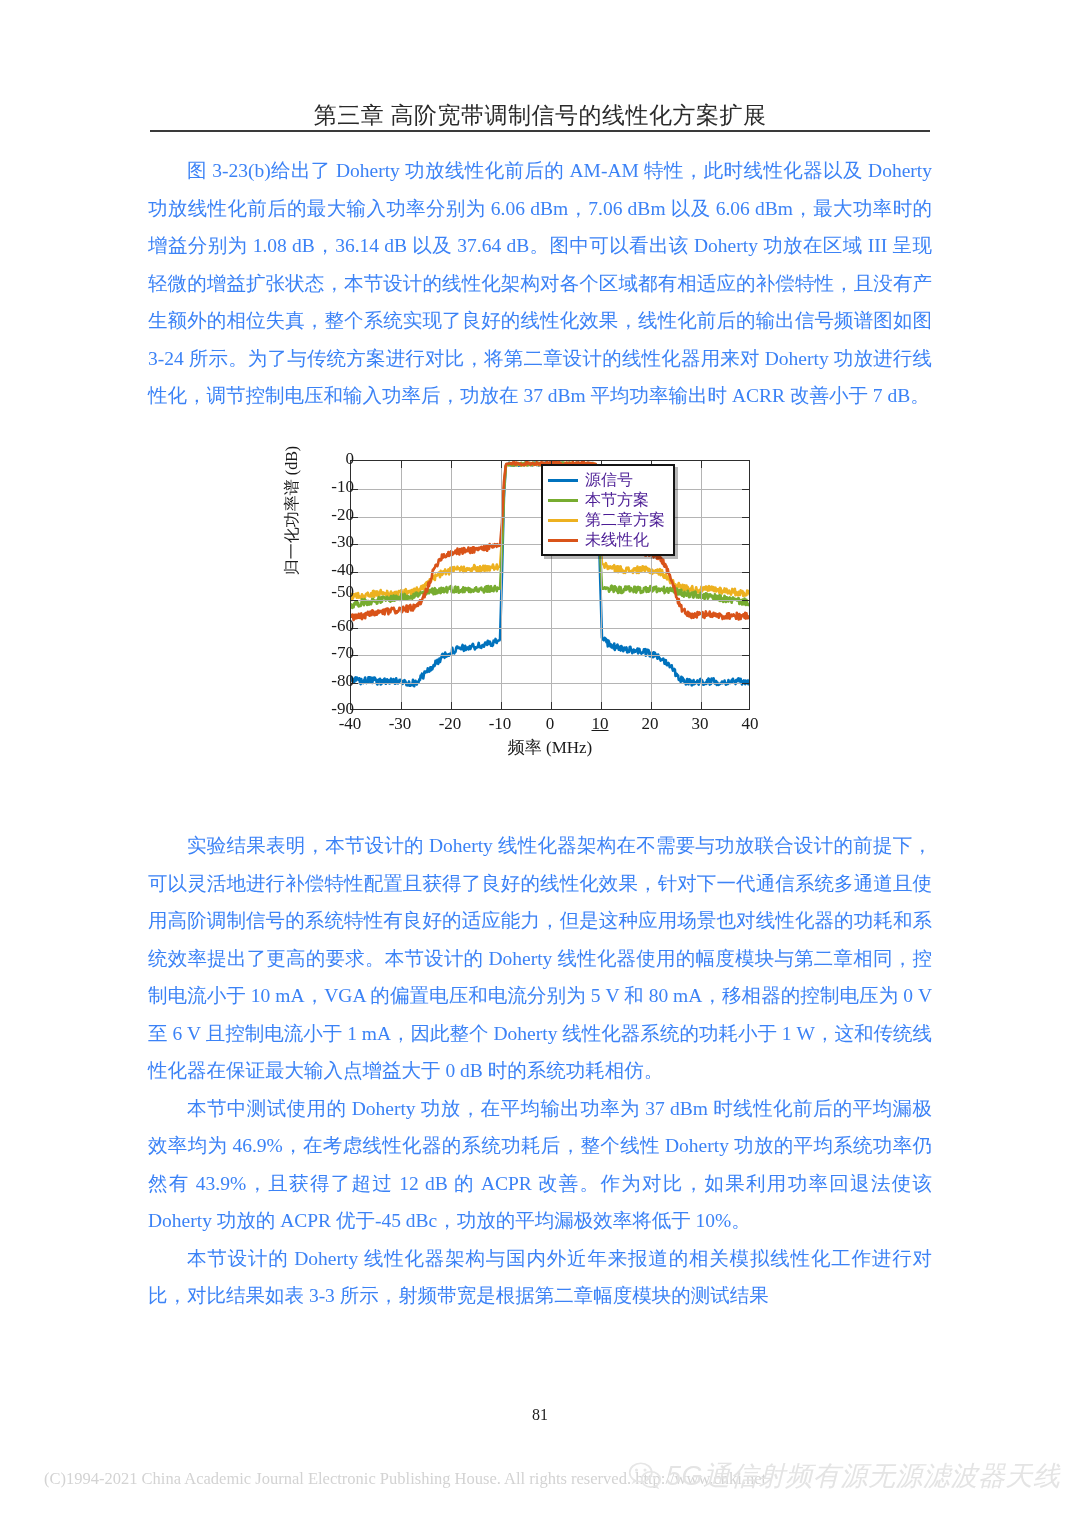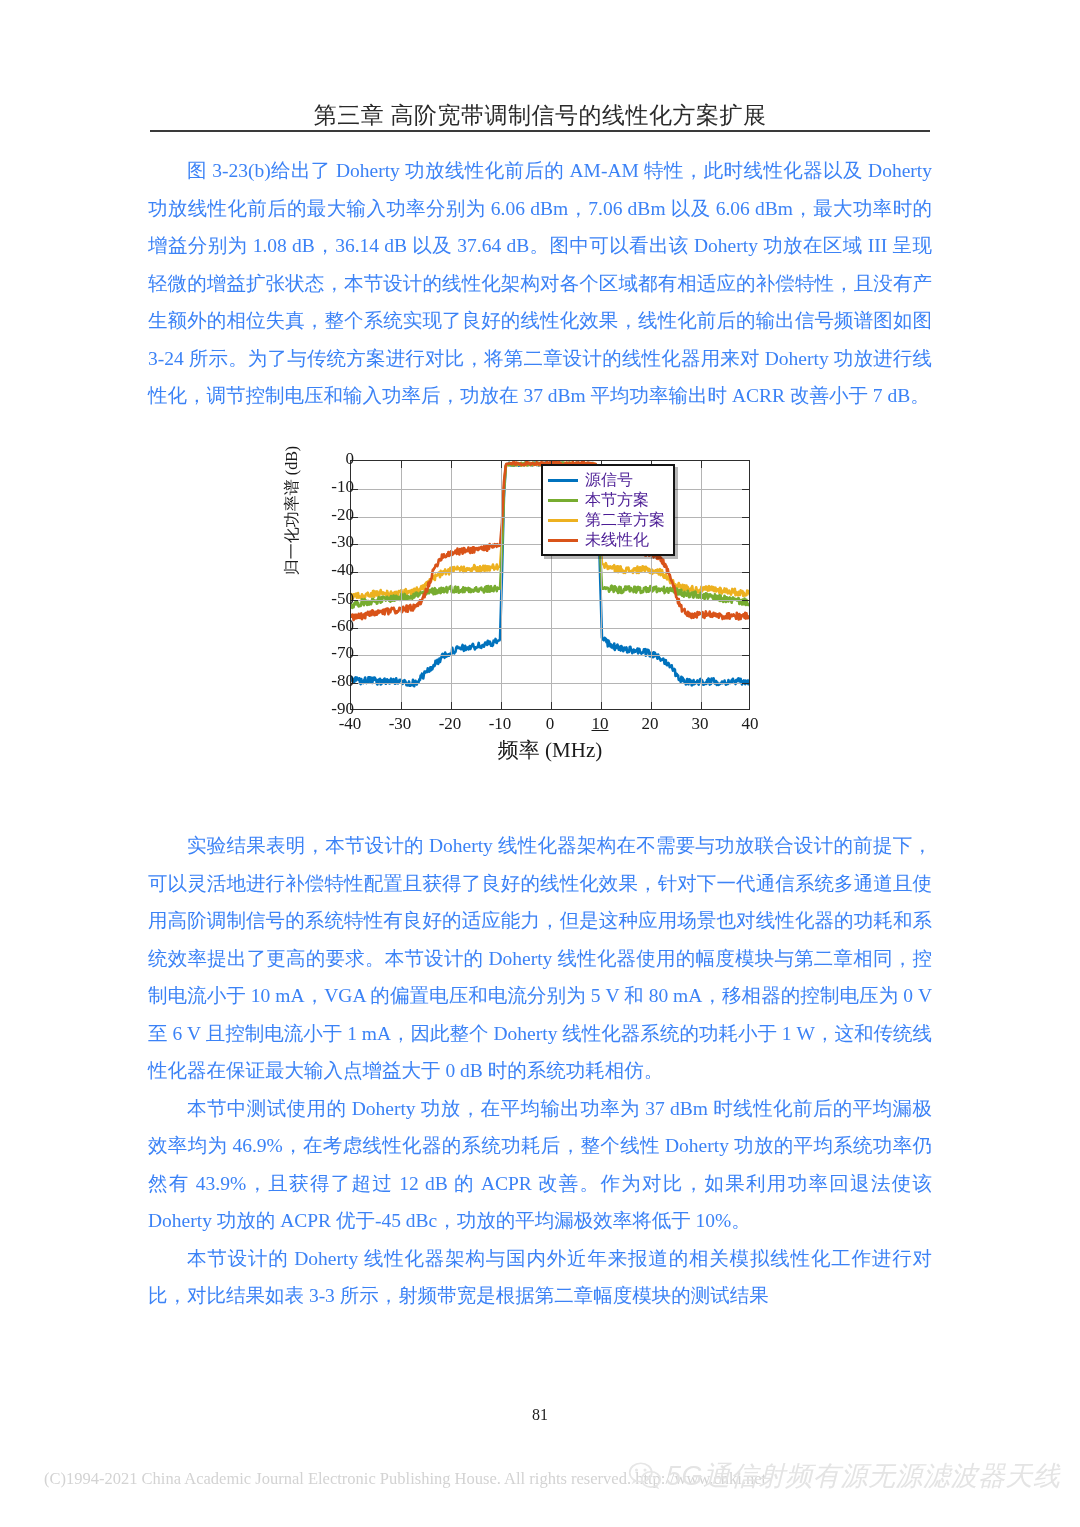--- a/index.html
+++ b/index.html
@@ -155,21 +155,21 @@
   .tick-mark-x.top {
     bottom: auto;
     top: 0;
   }
   .xlabel {
     position: absolute;
     left: 62px;
     top: 286px;
     width: 400px;
     text-align: center;
-    font-size: 21px;
+    font-size: 17px;
     color: #1a1a1a;
   }
   
   .legend {
     position: absolute;
     left: 253px;
     top: 14px;
     background: #ffffff;
     border: 2px solid #141414;
     padding: 4px 8px 4px 5px;
@@ -273,21 +273,21 @@
               <path d="M0.00,154.49L0.65,155.76L1.29,153.52L1.94,155.04L2.58,159.04L3.23,153.83L3.87,154.53L4.52,157.38L5.16,153.68L5.81,157.22L6.45,156.50L7.10,156.63L7.74,152.71L8.39,156.54L9.03,156.96L9.68,154.32L10.32,152.42L10.97,158.19L11.61,157.09L12.26,155.75L12.90,153.68L13.55,152.94L14.19,157.26L14.84,152.13L15.48,152.36L16.13,153.32L16.77,150.73L17.42,153.87L18.06,153.24L18.71,154.75L19.35,150.51L20.00,153.61L20.65,154.03L21.29,149.31L21.94,149.83L22.58,150.61L23.23,154.09L23.87,154.17L24.52,152.09L25.16,150.72L25.81,153.76L26.45,152.38L27.10,149.60L27.74,151.89L28.39,151.12L29.03,149.86L29.68,150.97L30.32,150.23L30.97,149.69L31.61,152.84L32.26,148.83L32.90,148.60L33.55,153.40L34.19,151.04L34.84,148.10L35.48,149.11L36.13,147.64L36.77,147.62L37.42,153.25L38.06,148.51L38.71,151.22L39.35,151.33L40.00,148.44L40.65,146.89L41.29,147.97L41.94,147.82L42.58,146.74L43.23,148.10L43.87,150.55L44.52,152.20L45.16,150.23L45.81,151.81L46.45,150.16L47.10,150.54L47.74,149.52L48.39,146.79L49.03,147.80L49.68,147.32L50.32,147.11L50.97,151.21L51.61,149.89L52.26,145.72L52.90,148.81L53.55,148.98L54.19,147.08L54.84,150.37L55.48,144.52L56.13,144.73L56.77,150.79L57.42,146.73L58.06,146.36L58.71,144.49L59.35,143.98L60.00,149.37L60.65,146.06L61.29,148.61L61.94,149.50L62.58,143.88L63.23,147.43L63.87,144.36L64.52,144.64L65.16,145.25L65.81,143.62L66.45,142.88L67.10,144.80L67.74,141.59L68.39,142.79L69.03,139.28L69.68,143.17L70.32,141.10L70.97,139.48L71.61,137.01L72.26,135.64L72.90,132.93L73.55,136.26L74.19,133.07L74.84,127.96L75.48,128.28L76.13,130.55L76.77,126.53L77.42,121.56L78.06,125.15L78.71,120.57L79.35,121.56L80.00,117.88L80.65,117.17L81.29,111.80L81.94,108.54L82.58,108.82L83.23,107.08L83.87,106.72L84.52,104.24L85.16,103.53L85.81,103.87L86.45,105.04L87.10,102.52L87.74,98.72L88.39,98.09L89.03,98.51L89.68,99.36L90.32,98.78L90.97,93.46L91.61,96.94L92.26,96.28L92.90,93.37L93.55,95.95L94.19,95.29L94.84,96.09L95.48,95.35L96.13,93.19L96.77,94.61L97.42,90.97L98.06,94.94L98.71,94.31L99.35,92.53L100.00,90.25L100.65,90.80L101.29,93.84L101.94,93.11L102.58,92.67L103.23,91.17L103.87,91.71L104.52,89.48L105.16,91.31L105.81,92.90L106.45,87.62L107.10,92.24L107.74,92.62L108.39,93.39L109.03,87.99L109.68,89.79L110.32,90.98L110.97,87.50L111.61,92.79L112.26,91.50L112.90,86.94L113.55,87.69L114.19,91.14L114.84,89.83L115.48,89.04L116.13,90.12L116.77,88.92L117.42,86.54L118.06,89.31L118.71,91.09L119.35,91.91L120.00,86.97L120.65,91.38L121.29,91.64L121.94,86.36L122.58,86.34L123.23,91.42L123.87,87.03L124.52,88.29L125.16,87.43L125.81,87.08L126.45,88.79L127.10,89.08L127.74,86.90L128.39,88.04L129.03,86.59L129.68,86.75L130.32,85.89L130.97,88.27L131.61,87.03L132.26,88.92L132.90,85.28L133.55,88.98L134.19,87.51L134.84,85.30L135.48,87.80L136.13,89.78L136.77,84.63L137.42,87.40L138.06,87.80L138.71,82.99L139.35,84.50L140.00,84.44L140.65,85.26L141.29,86.51L141.94,83.70L142.58,86.21L143.23,85.23L143.87,83.12L144.52,84.54L145.16,83.53L145.81,85.82L146.45,83.14L147.10,85.02L147.74,84.92L148.39,84.82L149.03,84.34L149.68,76.72L150.32,69.11L150.97,61.49L151.61,48.34L152.26,34.90L152.90,21.46L153.55,14.87L154.19,9.50L154.84,4.12L155.48,2.77L156.13,2.76L156.77,2.76L157.42,2.58L158.06,2.67L158.71,2.76L159.35,2.55L160.00,2.33L160.65,3.08L161.29,3.26L161.94,1.40L162.58,2.43L163.23,1.31L163.87,2.41L164.52,3.86L165.16,1.62L165.81,2.08L166.45,2.30L167.10,2.05L167.74,3.34L168.39,3.46L169.03,3.23L169.68,2.49L170.32,3.77L170.97,3.40L171.61,3.90L172.26,3.63L172.90,3.68L173.55,2.91L174.19,3.96L174.84,2.91L175.48,1.03L176.13,2.97L176.77,1.23L177.42,2.47L178.06,2.26L178.71,2.82L179.35,3.79L180.00,3.44L180.65,2.09L181.29,2.67L181.94,2.02L182.58,2.33L183.23,3.82L183.87,2.75L184.52,3.38L185.16,3.54L185.81,1.35L186.45,1.92L187.10,2.67L187.74,3.58L188.39,3.06L189.03,2.11L189.68,3.63L190.32,1.37L190.97,3.61L191.61,2.20L192.26,1.65L192.90,3.27L193.55,2.17L194.19,1.83L194.84,3.75L195.48,3.63L196.13,1.07L196.77,2.48L197.42,2.20L198.06,1.62L198.71,1.40L199.35,3.56L200.00,3.44L200.65,0.74L201.29,3.09L201.94,1.34L202.58,2.68L203.23,1.15L203.87,1.55L204.52,1.23L205.16,0.94L205.81,2.06L206.45,2.71L207.10,1.34L207.74,1.96L208.39,1.29L209.03,2.32L209.68,2.16L210.32,3.51L210.97,3.65L211.61,3.77L212.26,3.67L212.90,3.28L213.55,2.86L214.19,2.49L214.84,3.27L215.48,1.48L216.13,2.22L216.77,3.33L217.42,3.04L218.06,2.61L218.71,1.73L219.35,3.96L220.00,3.61L220.65,2.66L221.29,2.85L221.94,0.98L222.58,2.07L223.23,2.46L223.87,3.47L224.52,3.15L225.16,1.86L225.81,1.66L226.45,2.30L227.10,1.40L227.74,1.66L228.39,2.09L229.03,2.94L229.68,3.77L230.32,1.62L230.97,1.12L231.61,2.51L232.26,1.28L232.90,1.10L233.55,3.02L234.19,3.91L234.84,3.78L235.48,1.95L236.13,1.89L236.77,1.59L237.42,4.20L238.06,3.94L238.71,1.90L239.35,1.93L240.00,3.87L240.65,2.19L241.29,3.87L241.94,2.50L242.58,3.54L243.23,2.76L243.87,2.76L244.52,2.77L245.16,4.12L245.81,9.50L246.45,14.87L247.10,21.46L247.74,34.90L248.39,48.34L249.03,61.49L249.68,69.11L250.32,76.72L250.97,84.34L251.61,84.91L252.26,85.11L252.90,85.31L253.55,84.10L254.19,82.52L254.84,87.28L255.48,83.94L256.13,83.66L256.77,87.00L257.42,88.36L258.06,88.53L258.71,84.48L259.35,88.83L260.00,89.99L260.65,87.91L261.29,90.24L261.94,90.55L262.58,89.54L263.23,90.21L263.87,84.71L264.52,88.46L265.16,87.72L265.81,89.52L266.45,89.25L267.10,89.34L267.74,86.22L268.39,89.75L269.03,91.34L269.68,91.15L270.32,89.97L270.97,90.09L271.61,90.43L272.26,86.29L272.90,88.71L273.55,91.23L274.19,85.66L274.84,89.11L275.48,87.99L276.13,89.65L276.77,87.46L277.42,87.92L278.06,86.22L278.71,88.09L279.35,85.76L280.00,89.99L280.65,88.37L281.29,91.69L281.94,91.46L282.58,87.93L283.23,86.47L283.87,92.07L284.52,92.79L285.16,89.86L285.81,86.60L286.45,87.14L287.10,87.47L287.74,91.66L288.39,89.42L289.03,89.44L289.68,92.58L290.32,88.58L290.97,90.44L291.61,91.64L292.26,87.63L292.90,92.16L293.55,91.81L294.19,94.45L294.84,94.60L295.48,91.34L296.13,89.37L296.77,93.45L297.42,93.39L298.06,94.65L298.71,94.06L299.35,92.62L300.00,90.55L300.65,94.79L301.29,91.66L301.94,92.80L302.58,96.35L303.23,94.74L303.87,93.75L304.52,92.21L305.16,93.45L305.81,97.59L306.45,94.74L307.10,97.95L307.74,95.84L308.39,96.08L309.03,95.17L309.68,99.91L310.32,97.25L310.97,101.80L311.61,102.72L312.26,98.75L312.90,104.38L313.55,105.72L314.19,102.95L314.84,104.56L315.48,105.26L316.13,111.68L316.77,108.03L317.42,111.76L318.06,113.29L318.71,113.62L319.35,116.18L320.00,119.22L320.65,119.77L321.29,121.08L321.94,123.92L322.58,126.17L323.23,124.87L323.87,128.73L324.52,132.14L325.16,136.17L325.81,136.55L326.45,138.63L327.10,142.43L327.74,138.08L328.39,144.97L329.03,143.26L329.68,145.42L330.32,144.26L330.97,150.52L331.61,148.76L332.26,148.92L332.90,148.66L333.55,147.94L334.19,152.22L334.84,153.10L335.48,153.33L336.13,154.72L336.77,150.78L337.42,155.09L338.06,151.76L338.71,155.34L339.35,152.88L340.00,156.40L340.65,156.80L341.29,152.78L341.94,153.21L342.58,156.64L343.23,154.19L343.87,152.42L344.52,155.60L345.16,154.06L345.81,156.44L346.45,151.06L347.10,152.92L347.74,153.72L348.39,151.38L349.03,153.03L349.68,152.70L350.32,152.37L350.97,151.92L351.61,151.22L352.26,156.29L352.90,153.58L353.55,156.86L354.19,153.01L354.84,150.39L355.48,154.63L356.13,154.19L356.77,152.81L357.42,154.09L358.06,153.09L358.71,150.61L359.35,155.70L360.00,154.83L360.65,153.06L361.29,155.85L361.94,154.80L362.58,151.82L363.23,154.78L363.87,154.34L364.52,152.54L365.16,155.30L365.81,155.44L366.45,153.25L367.10,154.57L367.74,156.76L368.39,152.45L369.03,153.18L369.68,154.41L370.32,154.07L370.97,155.88L371.61,158.03L372.26,155.48L372.90,155.62L373.55,157.36L374.19,157.24L374.84,155.05L375.48,157.12L376.13,152.72L376.77,157.31L377.42,152.37L378.06,152.42L378.71,157.62L379.35,155.13L380.00,155.23L380.65,153.66L381.29,155.17L381.94,154.56L382.58,153.33L383.23,154.86L383.87,154.77L384.52,155.54L385.16,157.78L385.81,151.74L386.45,155.87L387.10,156.71L387.74,158.42L388.39,153.01L389.03,154.36L389.68,158.04L390.32,154.37L390.97,155.00L391.61,155.24L392.26,153.31L392.90,153.49L393.55,157.05L394.19,151.77L394.84,157.58L395.48,152.34L396.13,157.03L396.77,157.15L397.42,155.63L398.06,156.93L398.71,155.01L399.35,156.52L400.00,156.07" fill="none" stroke="#D95319" stroke-width="2.6" stroke-linejoin="round" stroke-linecap="round"></path>
             </svg>
         <div class="grid-h" style="top: 27.7778px;"></div><div class="tick-mark-y" style="top: 27.7778px;"></div><div class="tick-mark-y right" style="top: 27.7778px;"></div><div class="grid-h" style="top: 55.5556px;"></div><div class="tick-mark-y" style="top: 55.5556px;"></div><div class="tick-mark-y right" style="top: 55.5556px;"></div><div class="grid-h" style="top: 83.3333px;"></div><div class="tick-mark-y" style="top: 83.3333px;"></div><div class="tick-mark-y right" style="top: 83.3333px;"></div><div class="grid-h" style="top: 111.111px;"></div><div class="tick-mark-y" style="top: 111.111px;"></div><div class="tick-mark-y right" style="top: 111.111px;"></div><div class="grid-h" style="top: 138.889px;"></div><div class="tick-mark-y" style="top: 138.889px;"></div><div class="tick-mark-y right" style="top: 138.889px;"></div><div class="grid-h" style="top: 166.667px;"></div><div class="tick-mark-y" style="top: 166.667px;"></div><div class="tick-mark-y right" style="top: 166.667px;"></div><div class="grid-h" style="top: 194.444px;"></div><div class="tick-mark-y" style="top: 194.444px;"></div><div class="tick-mark-y right" style="top: 194.444px;"></div><div class="grid-h" style="top: 222.222px;"></div><div class="tick-mark-y" style="top: 222.222px;"></div><div class="tick-mark-y right" style="top: 222.222px;"></div><div class="grid-v" style="left: 50px;"></div><div class="tick-mark-x" style="left: 50px;"></div><div class="tick-mark-x top" style="left: 50px;"></div><div class="grid-v" style="left: 100px;"></div><div class="tick-mark-x" style="left: 100px;"></div><div class="tick-mark-x top" style="left: 100px;"></div><div class="grid-v" style="left: 150px;"></div><div class="tick-mark-x" style="left: 150px;"></div><div class="tick-mark-x top" style="left: 150px;"></div><div class="grid-v" style="left: 200px;"></div><div class="tick-mark-x" style="left: 200px;"></div><div class="tick-mark-x top" style="left: 200px;"></div><div class="grid-v" style="left: 250px;"></div><div class="tick-mark-x" style="left: 250px;"></div><div class="tick-mark-x top" style="left: 250px;"></div><div class="grid-v" style="left: 300px;"></div><div class="tick-mark-x" style="left: 300px;"></div><div class="tick-mark-x top" style="left: 300px;"></div><div class="grid-v" style="left: 350px;"></div><div class="tick-mark-x" style="left: 350px;"></div><div class="tick-mark-x top" style="left: 350px;"></div></div>
 
         <div id="tick-layer">
             <div class="ytick-label" style="top: 10px;">0</div>
             <div class="ytick-label" style="top: 37.7778px;">-10</div>
             <div class="ytick-label" style="top: 65.5556px;">-20</div>
             <div class="ytick-label" style="top: 93.3333px;">-30</div>
             <div class="ytick-label" style="top: 121.111px;">-40</div>
-            <div class="ytick-label" style="top: 150px;">-50</div>
+            <div class="ytick-label" style="top: 143px;">-50</div>
             <div class="ytick-label" style="top: 176.667px;">-60</div>
             <div class="ytick-label" style="top: 204.444px; text-align: right;">-70</div>
             <div class="ytick-label" style="top: 232.222px;">-80</div>
             <div class="ytick-label" style="top: 260px;">-90</div>
             <div class="xtick-label" style="left: 62px;">-40</div>
             <div class="xtick-label" style="left: 112px;">-30</div>
             <div class="xtick-label" style="left: 162px;">-20</div>
             <div class="xtick-label" style="left: 212px;">-10</div>
             <div class="xtick-label" style="left: 262px;">0</div>
             <div class="xtick-label" style="left: 312px; text-decoration: underline;">10</div>

